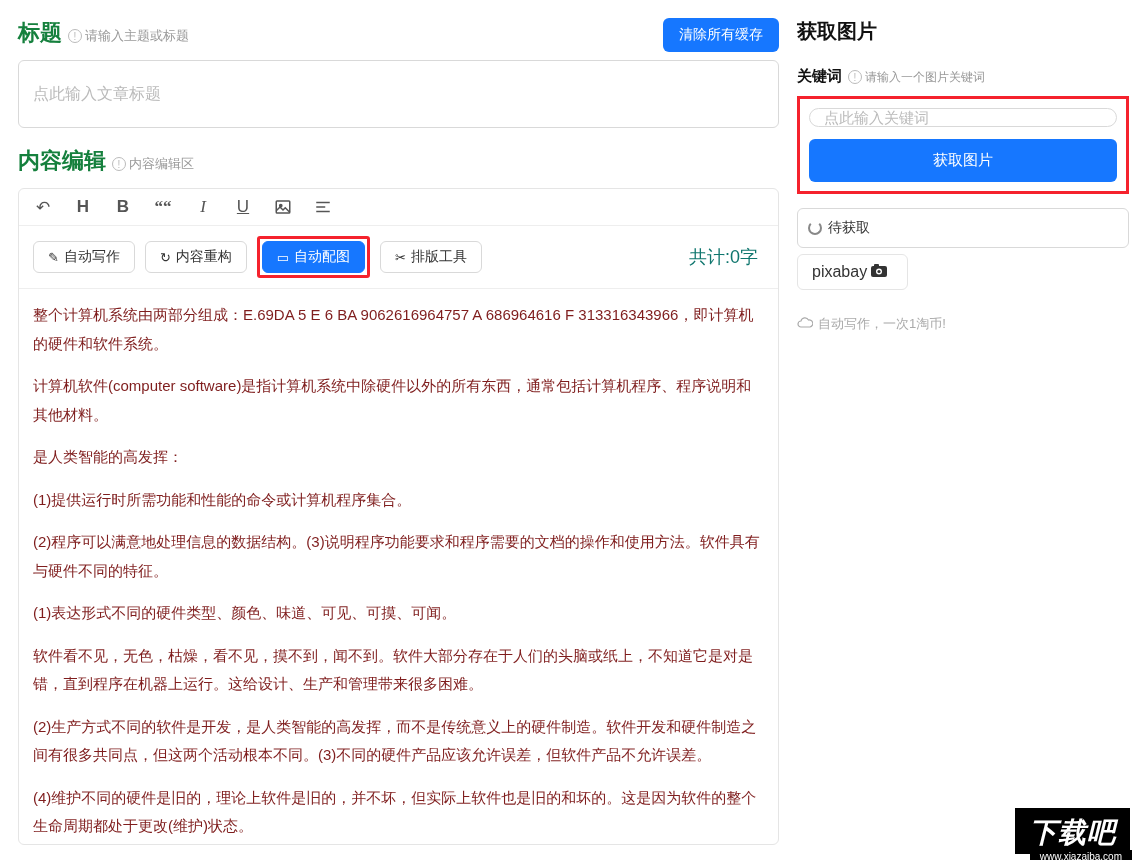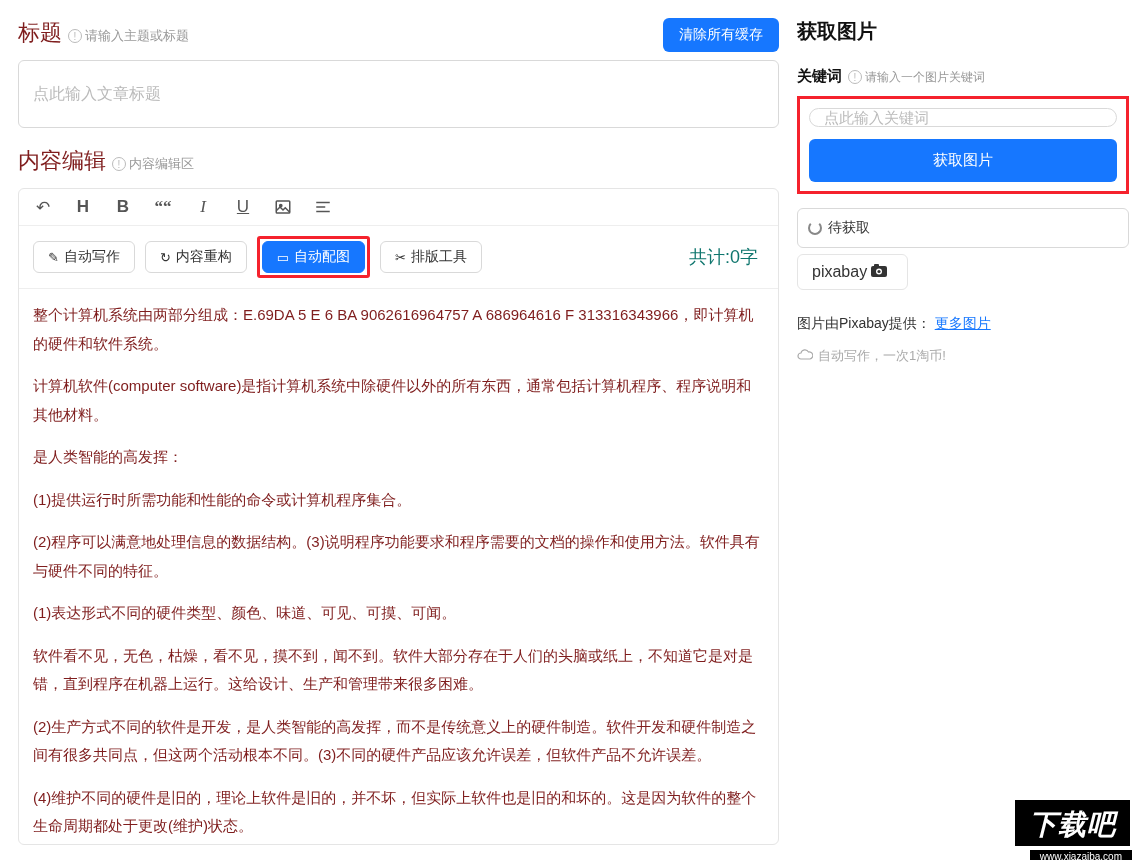--- a/index.html
+++ b/index.html
@@ -10,21 +10,21 @@
   width: 1137px;
   height: 860px;
   overflow: hidden;
   position: relative;
 }
 .container { display: flex; height: 100%; }
 .left-panel { flex: 1; padding: 18px 10px 0 18px; min-width: 0; }
 .right-panel { width: 348px; padding: 18px 8px 0 8px; }
 
 .section-header { display: flex; align-items: baseline; margin-bottom: 12px; }
-.section-title { font-size: 22px; font-weight: 400; color: #7f1d1d; }
+.section-title { font-size: 22px; font-weight: 700; color: #15803d; }
 .section-hint { font-size: 13px; color: #999; margin-left: 6px; display: inline-flex; align-items: center; }
 .hint-icon { display: inline-block; width: 14px; height: 14px; border: 1px solid #bbb; border-radius: 50%; font-size: 10px; line-height: 13px; text-align: center; color: #bbb; margin-right: 3px; }
 
 .header-row { display: flex; justify-content: space-between; align-items: flex-start; }
 .btn-primary { background: #1677ff; color: #fff; border: none; border-radius: 6px; padding: 8px 16px; font-size: 14px; cursor: pointer; }
 .btn-primary-lg { background: #1677ff; color: #fff; border: none; border-radius: 6px; padding: 12px 16px; font-size: 15px; cursor: pointer; width: 100%; text-align: center; }
 
 .title-input {
   width: 100%;
   padding: 24px 14px;
@@ -71,21 +71,21 @@
 
 .credit-row { font-size: 14px; color: #333; margin-bottom: 14px; }
 .credit-row a { color: #1677ff; text-decoration: underline; }
 
 .promo-row { font-size: 13px; color: #aaa; display: flex; align-items: center; gap: 5px; }
 .cloud-icon { font-size: 14px; }
 
 .brand-badge {
   position: absolute;
   right: 5px;
-  bottom: 12px;
+  bottom: 4px;
   background: #000;
   color: #fff;
   font-weight: 700;
   font-style: italic;
   font-size: 28px;
   padding: 6px 14px 2px 14px;
   border: 2px solid #fff;
   letter-spacing: 1px;
 }
 .brand-url {
@@ -210,24 +210,20 @@
       <span class="pixabay-camera">
         <svg width="22" height="14" viewBox="0 0 22 14">
             <rect x="0" y="2" width="16" height="11" rx="2" fill="#333"></rect>
             <circle cx="8" cy="7.5" r="3" fill="#fff"></circle>
             <circle cx="8" cy="7.5" r="1.6" fill="#333"></circle>
             <rect x="3" y="0" width="5" height="3" rx="1" fill="#333"></rect>
           </svg>
       </span>
     </div>
 
-    <div class="credit-row">
-      <span>图片由Pixabay提供：</span>
-      <a href="#">更多图片</a>
-    </div>
 
     <div class="promo-row">
       <span class="cloud-icon">
         <svg width="16" height="12" viewBox="0 0 16 12">
             <path d="M4 10a3 3 0 010-6 4 4 0 017.5-1A3 3 0 1113 10H4z" fill="none" stroke="#aaa" stroke-width="1.2"></path>
           </svg>
       </span>
       <span>自动写作，一次1淘币!</span>
     </div>
   </div>

